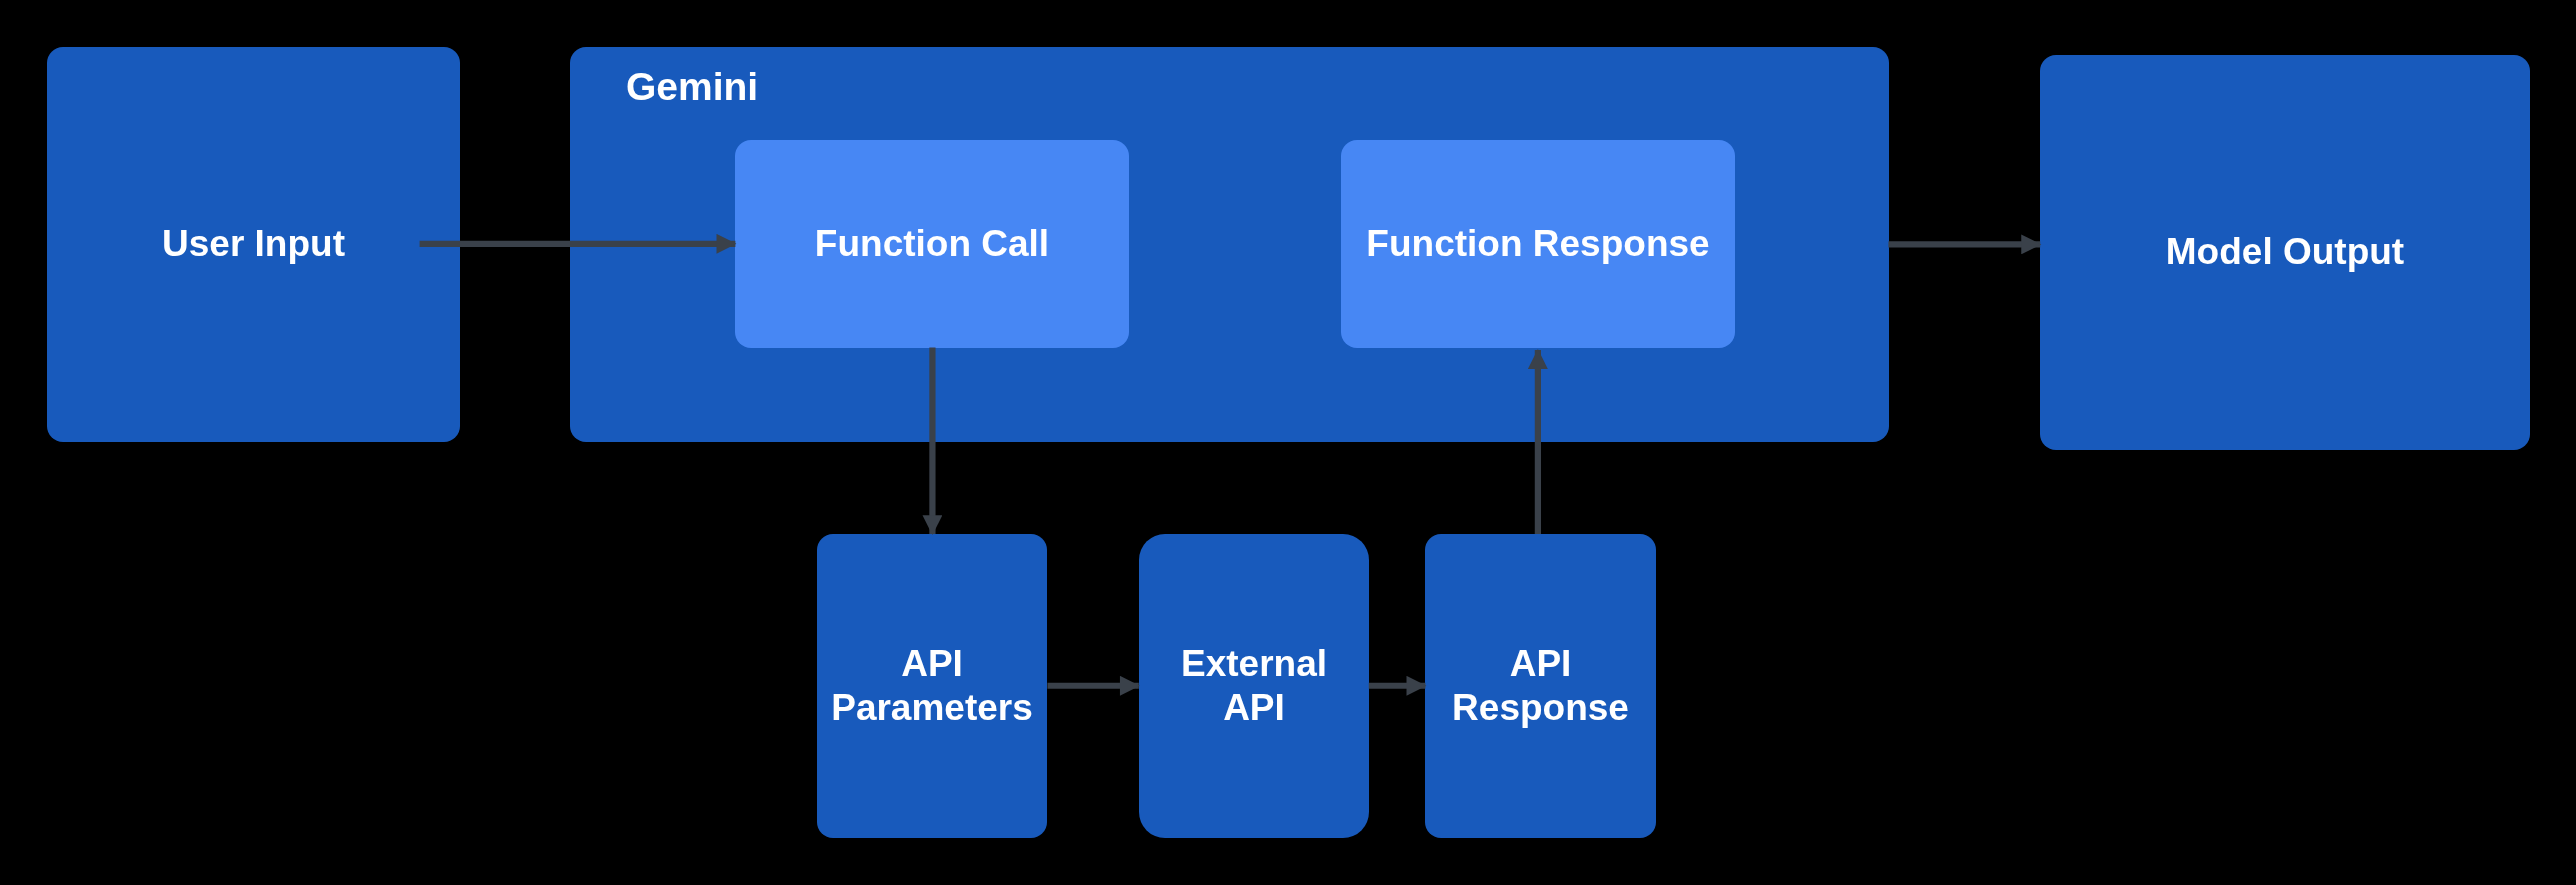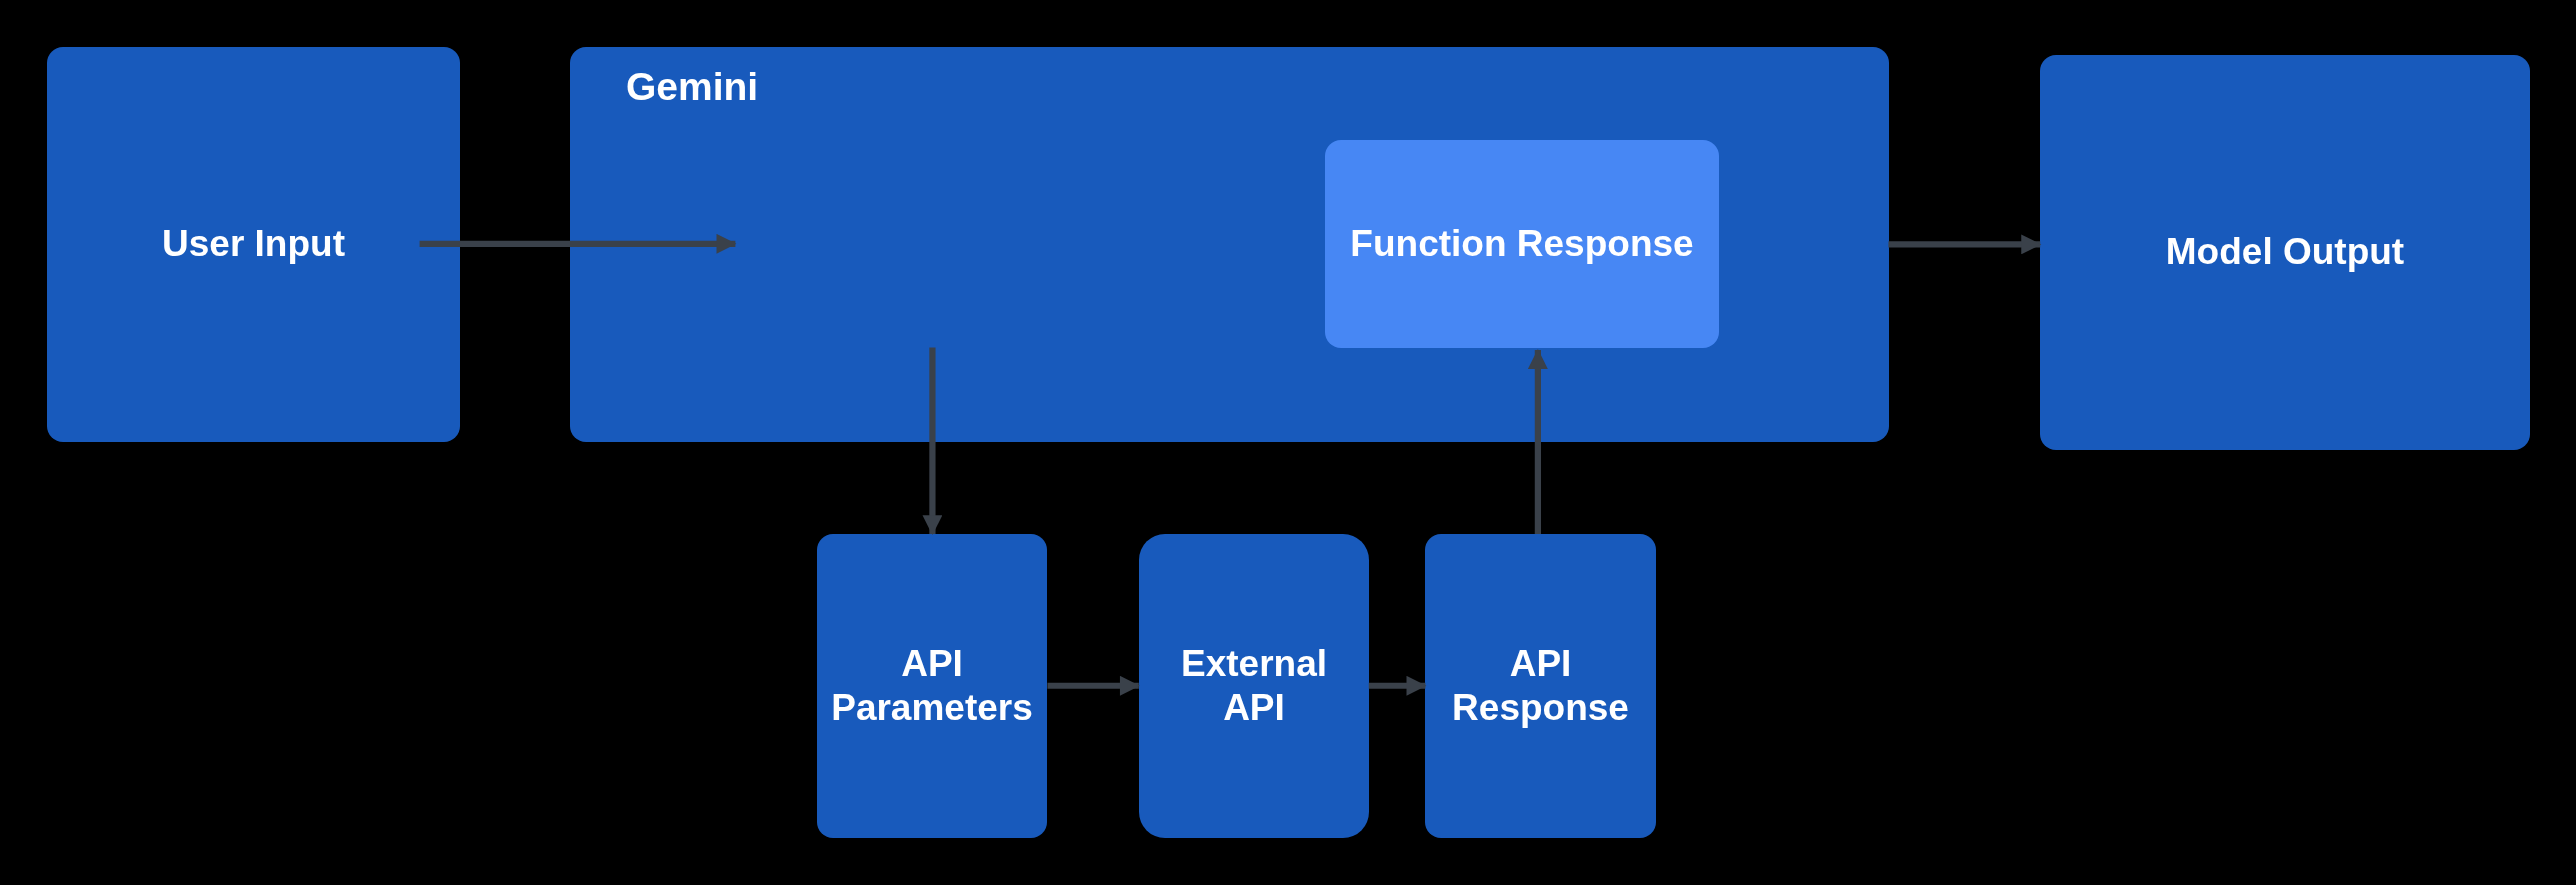--- a/index.html
+++ b/index.html
@@ -49,21 +49,21 @@
     left: 27px;
     top: 17.4px;
     color: var(--text);
     font-size: 39px;
     font-weight: 700;
     line-height: 1.2;
     white-space: nowrap;
     margin-left: 29px;
   }
   #function-call     { left: 165px;  top: 93px; width: 394px;  height: 208px; }  
-  #function-response { left: 755px; top: 93px; width: 394px;  height: 208px; }  
+  #function-response { left: 771px; top: 93px; width: 394px;  height: 208px; }  
   #model-output      { left: 2040px; top: 47px;  width: 490px;  height: 395px; margin-top: 8px; }
   #api-parameters    { left: 817px; top: 534px; width: 230px;  height: 304px; }
   #external-api      { left: 1139px; top: 534px; width: 230px;  height: 304px; border-radius: 26px; }
   #api-response      { left: 1425px; top: 534px; width: 231px;  height: 304px; }
   svg.edges {
     position: absolute;
     left: 0; top: 0;
     width: 2576px;
     height: 886px;
     pointer-events: none;
@@ -78,20 +78,23 @@
 <body>
 
 <div class="canvas">
 
   <div class="box outer" id="user-input">
     <span class="label nowrap">User Input</span>
   </div>
 
   <div class="box outer" id="gemini">
     <span id="gemini-label">Gemini</span>
+    <div class="box inner" id="function-call">
+      <span class="label nowrap">Function Call</span>
+    </div>
     <div class="box inner" id="function-response">
       <span class="label nowrap">Function Response</span>
     </div>
   </div>
 
   <div class="box outer" id="model-output">
     <span class="label nowrap">Model Output</span>
   </div>
 
   <div class="box outer" id="api-parameters">

